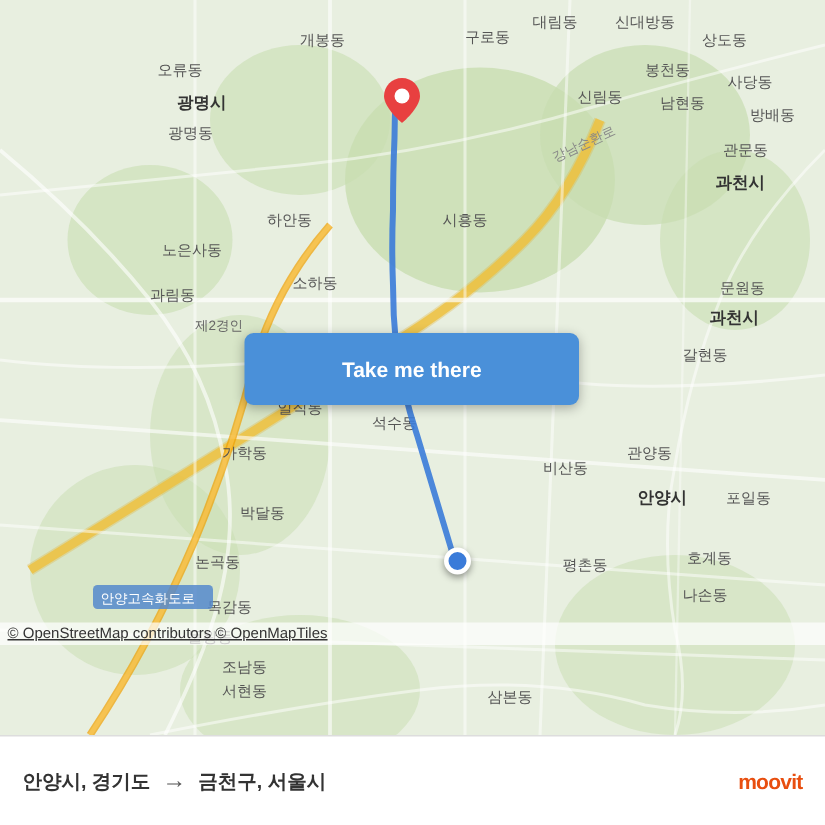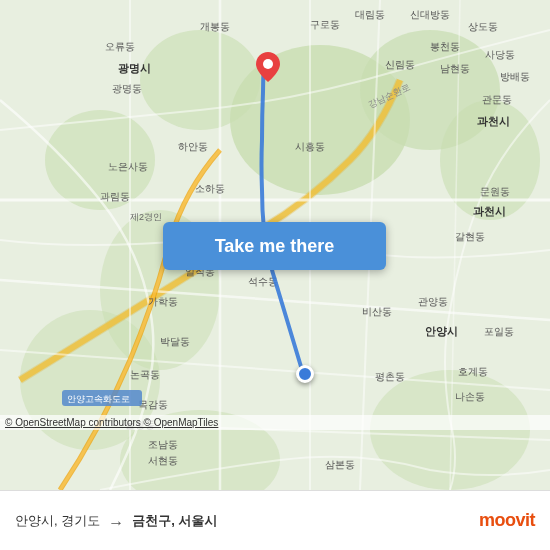--- a/index.html
+++ b/index.html
@@ -31,21 +31,21 @@
     #take-me-there-btn {
       position: absolute;
       top: 222px;
       left: 163px;
       width: 223px;
       height: 48px;
       background-color: #4a90d9;
       color: white;
       border: none;
       border-radius: 6px;
-      font-size: 18px;
+      font-size: 14px;
       font-weight: 600;
       cursor: pointer;
       display: flex;
       align-items: center;
       justify-content: center;
       box-shadow: 0 2px 8px rgba(0,0,0,0.3);
       z-index: 100;
     }
 
     
@@ -74,38 +74,38 @@
       gap: 8px;
       position: absolute;
       bottom: 0;
       left: 0;
       z-index: 200;
     }
 
     #footer-from {
       font-size: 13px;
       color: #333;
-      font-weight: 400;
+      font-weight: 700;
     }
 
     #footer-arrow {
       font-size: 16px;
       color: #555;
     }
 
     #footer-to {
       font-size: 13px;
       color: #333;
       font-weight: 700;
     }
 
     #moovit-logo {
       position: absolute;
       right: 15px;
-      font-size: 18px;
+      font-size: 14px;
       font-weight: bold;
       color: #e84e0f;
       letter-spacing: -0.5px;
     }
 
     
     .pin-dest {
       position: absolute;
       width: 24px;
       height: 30px;

